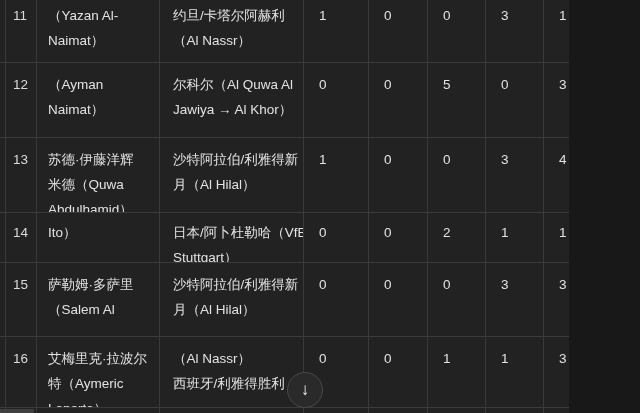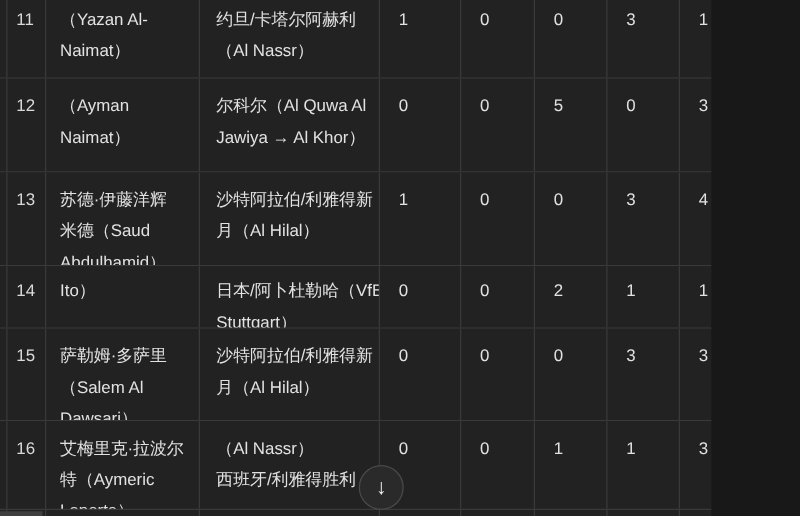--- a/index.html
+++ b/index.html
@@ -126,21 +126,21 @@
       <div class="c stat s4">0</div>
       <div class="c stat s5">3</div>
       <div class="c stat s6">18</div>
     </div>
 
     <div class="row row-13">
       <div class="c sliver"></div>
       <div class="c rank">13</div>
       <div class="c name">
         <span class="ln">苏德·伊藤洋辉</span>
-        <span class="ln">米德（Saud</span>
+        <span class="ln">米德（Quwa</span>
         <span class="ln">Abdulhamid）</span>
       </div>
       <div class="c club">
         <span class="ln">沙特阿拉伯/利雅得新</span>
         <span class="ln">月（Al Hilal）</span>
       </div>
       <div class="c stat s1">1</div>
       <div class="c stat s2">0</div>
       <div class="c stat s3">0</div>
       <div class="c stat s4">3</div>
@@ -165,21 +165,20 @@
       <div class="c stat s5">1</div>
       <div class="c stat s6">9</div>
     </div>
 
     <div class="row row-15">
       <div class="c sliver"></div>
       <div class="c rank">15</div>
       <div class="c name">
         <span class="ln">萨勒姆·多萨里</span>
         <span class="ln">（Salem Al</span>
-        <span class="ln">Dawsari）</span>
       </div>
       <div class="c club">
         <span class="ln">沙特阿拉伯/利雅得新</span>
         <span class="ln">月（Al Hilal）</span>
       </div>
       <div class="c stat s1">0</div>
       <div class="c stat s2">0</div>
       <div class="c stat s3">0</div>
       <div class="c stat s4">3</div>
       <div class="c stat s5">3</div>

